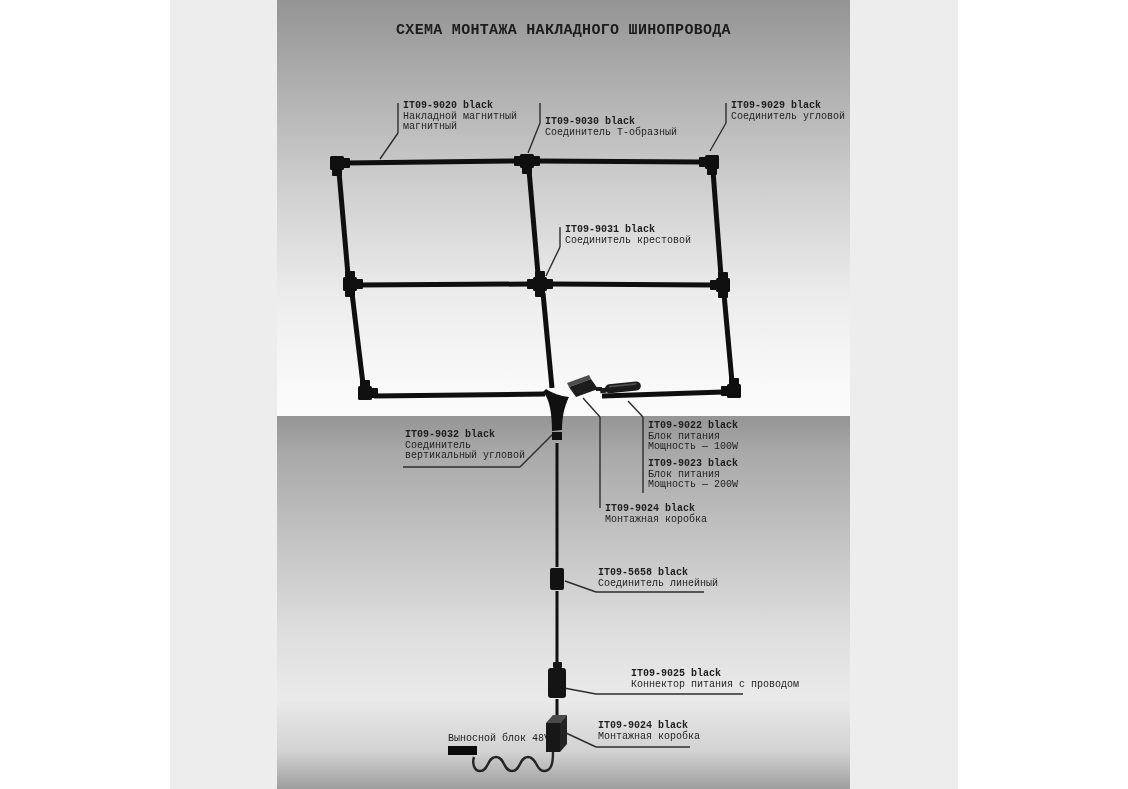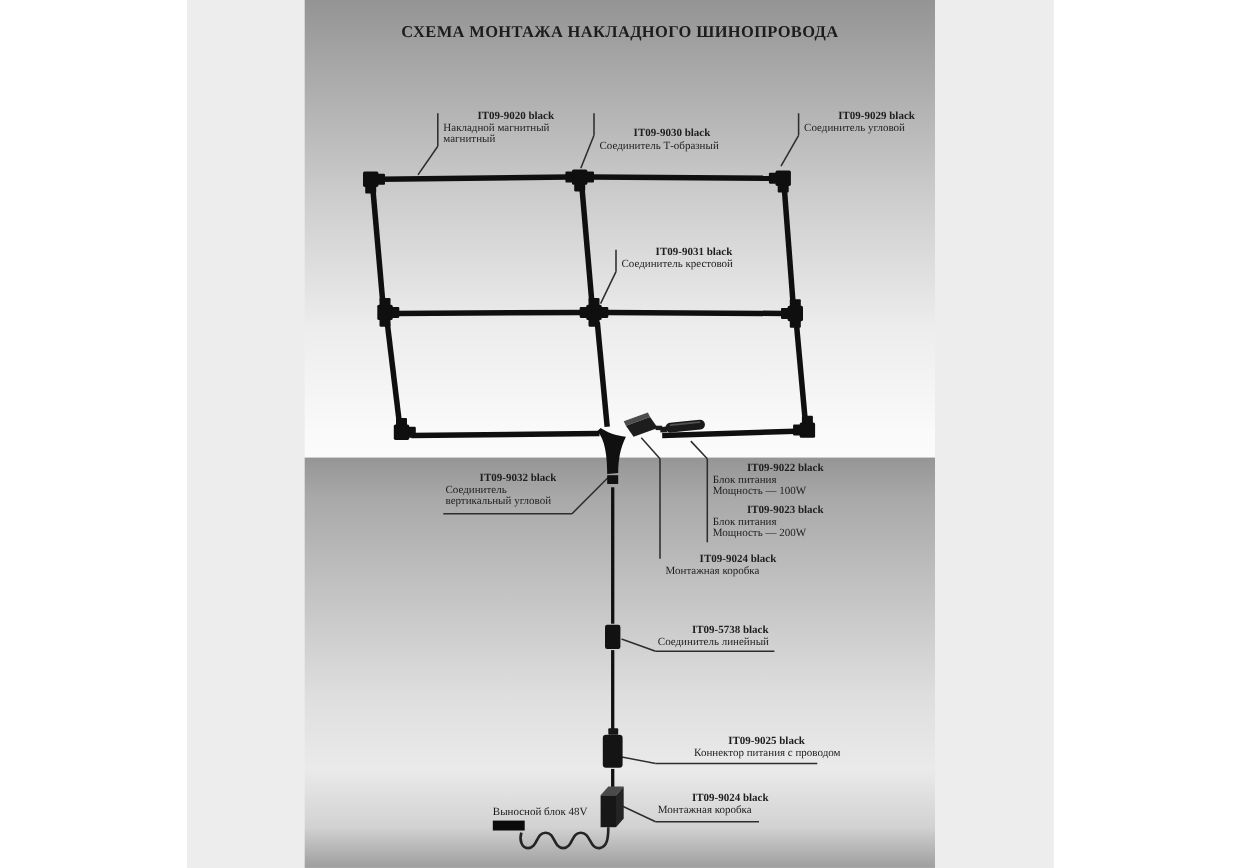--- a/index.html
+++ b/index.html
@@ -1,27 +1,27 @@
 <!DOCTYPE html>
 <html><head>
 <meta charset="utf-8">
 <style>
   html,body{margin:0;padding:0;background:#ffffff;}
   .scene{position:relative;width:1128px;height:789px;background:#ffffff;overflow:hidden;
-         font-family:Liberation Serif, serif;}
+         font-family:Liberation Mono, monospace;}
   .photo-strip{position:absolute;left:170px;top:0;width:788px;height:789px;background:#ededed;}
   .panel-upper{position:absolute;left:277px;top:0;width:573px;height:416px;
     background:linear-gradient(180deg,#949494 0%,#a9a9a9 16%,#cfcfcf 45%,#ededed 72%,#fafafa 95%,#fbfbfb 100%);}
   .panel-lower{position:absolute;left:277px;top:416px;width:573px;height:373px;
     background:linear-gradient(180deg,#959595 0%,#a9a9a9 10%,#c3c3c3 33%,#dedede 58%,#eaeaea 76%,#d2d2d2 90%,#9e9e9e 100%);}
   svg.artwork{position:absolute;left:0;top:0;width:1128px;height:789px;}
   .title{position:absolute;left:277px;top:21px;width:573px;text-align:center;
     font-weight:700;font-size:15px;line-height:19px;color:#1c1c1c;letter-spacing:.3px;}
   .callout{position:absolute;font-size:10px;line-height:10.6px;color:#1e1e1e;white-space:nowrap;}
-  .callout .c{font-weight:700;margin-left:31px;}
+  .callout .c{font-weight:700;}
   .plainlabel{position:absolute;font-size:10px;color:#1a1a1a;white-space:nowrap;}
 </style>
 </head>
 <body>
 
 <div class="scene">
   <div class="photo-strip"></div>
   <div class="panel-upper"></div>
   <div class="panel-lower"></div>
 
@@ -193,21 +193,21 @@
     <div>Блок питания</div>
     <div>Мощность — 200W</div>
   </div>
 
   <div class="callout" style="left:605px;top:504px">
     <div class="c">IT09-9024 black</div>
     <div>Монтажная коробка</div>
   </div>
 
   <div class="callout" style="left:598px;top:568px">
-    <div class="c">IT09-5738 black</div>
+    <div class="c">IT09-5658 black</div>
     <div>Соединитель линейный</div>
   </div>
 
   <div class="callout" style="left:631px;top:669px">
     <div class="c">IT09-9025 black</div>
     <div>Коннектор питания с проводом</div>
   </div>
 
   <div class="callout" style="left:598px;top:721px">
     <div class="c">IT09-9024 black</div>

